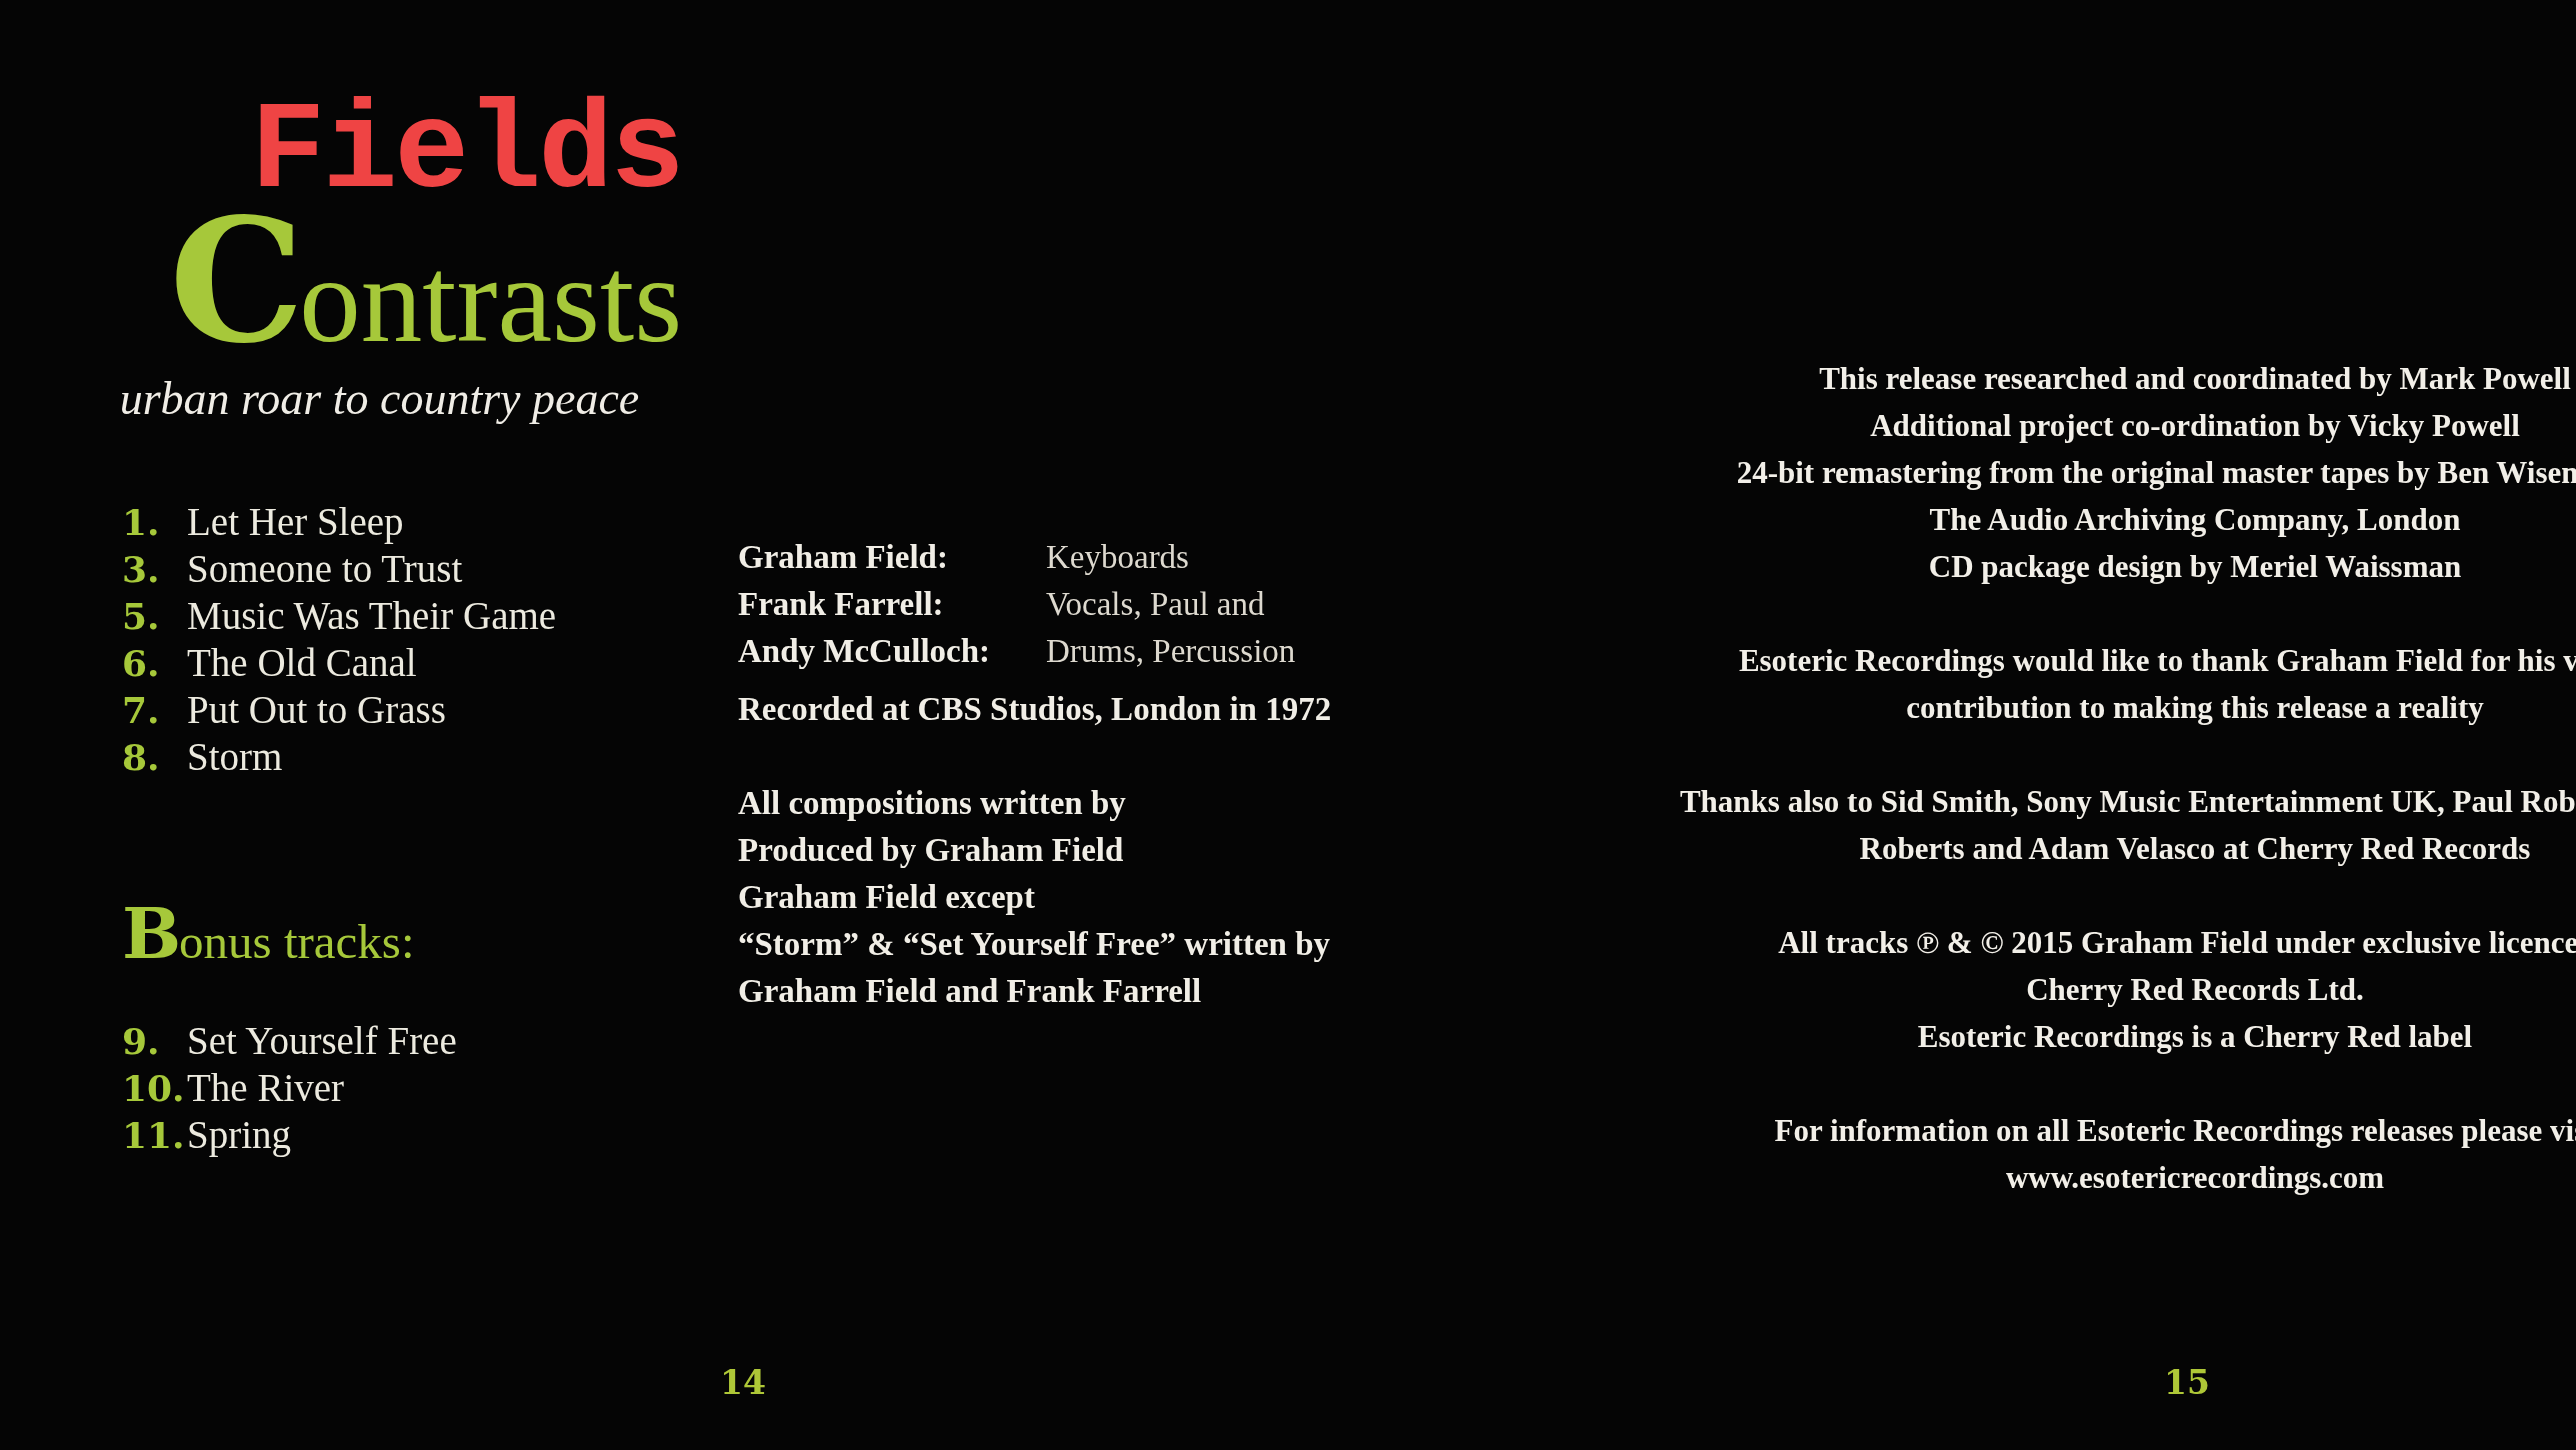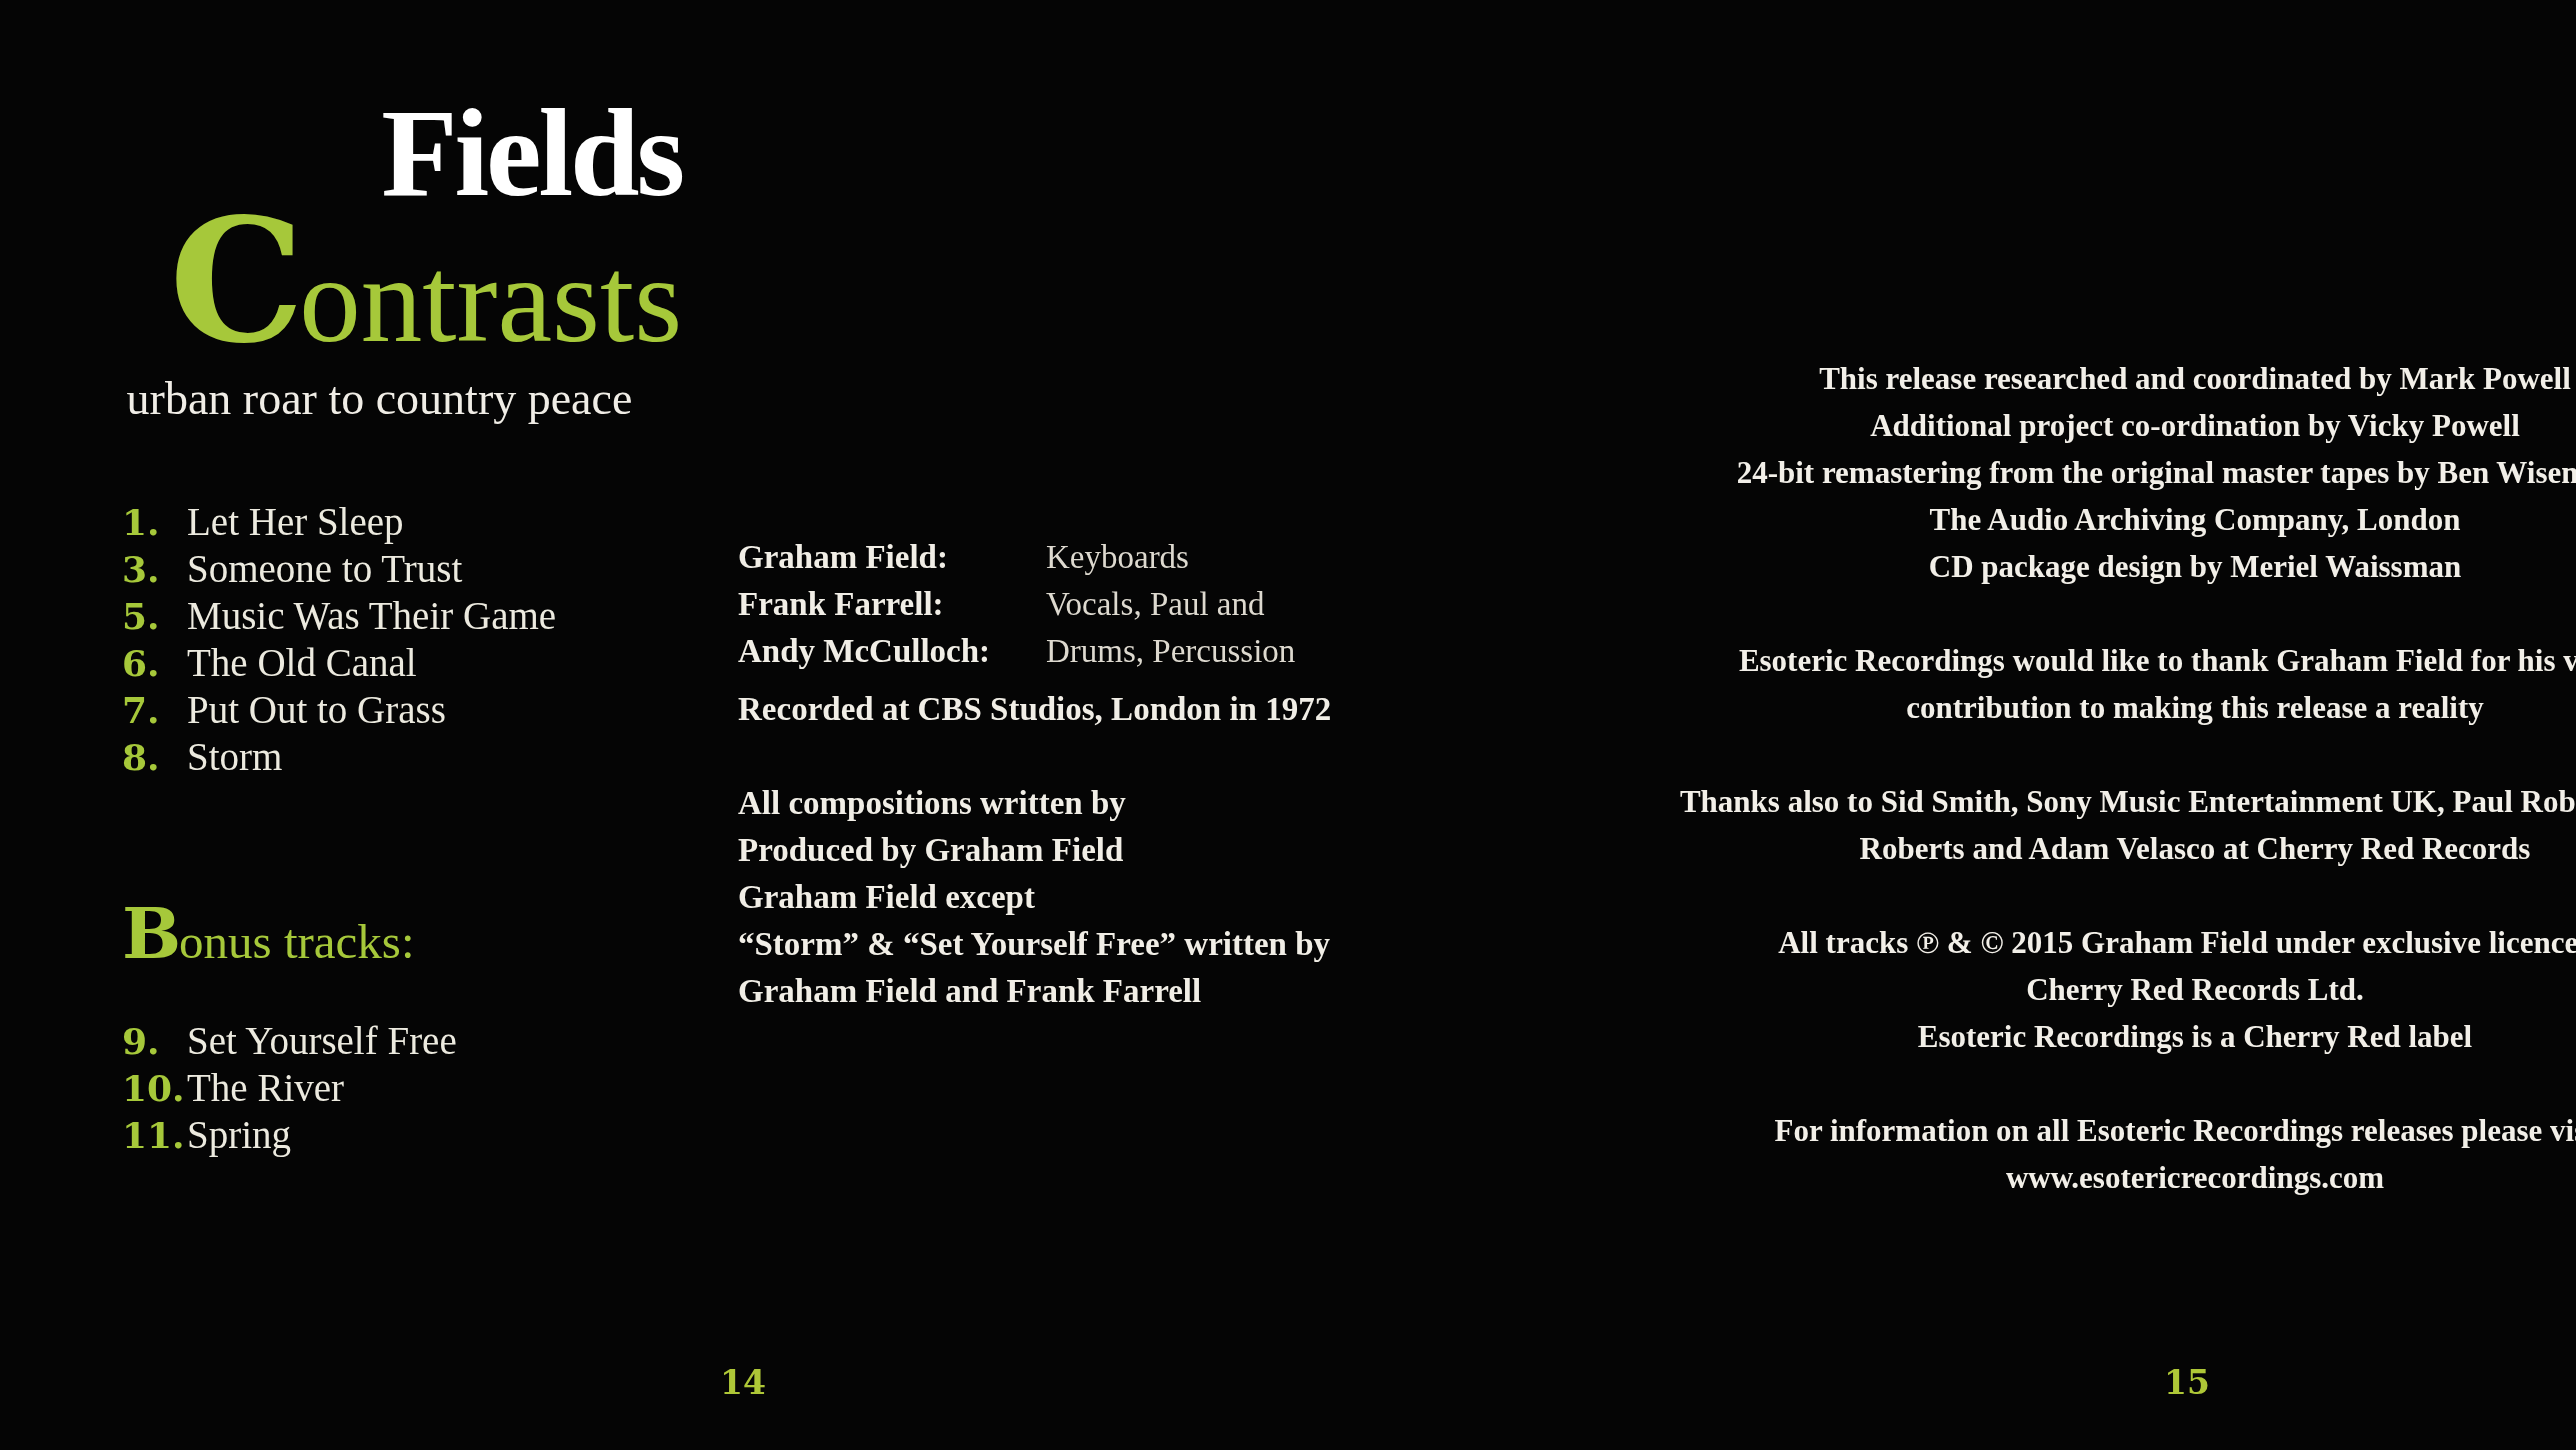--- a/index.html
+++ b/index.html
@@ -18,26 +18,26 @@
 
   
   .title-block {
     position: absolute;
     left: 77px;
     top: 88px;
     width: 605px;
   }
   .band-name {
     text-align: right;
-    font-family: Liberation Serif, serif;
+    font-family: Liberation Mono, monospace;
     font-weight: bold;
     font-size: 125px;
     line-height: 131px;
     letter-spacing: -3.1px;
-    color: #ffffff;
+    color: #ef4444;
     white-space: nowrap;
   }
   .album-title {
     margin-top: -9.3px;
     text-align: right;
     font-size: 123px;
     line-height: 142px;
     color: #a6c83a;
     white-space: nowrap;
   }
@@ -47,20 +47,21 @@
     font-size: 170px;
     letter-spacing: -5.2px;
   }
   .tagline {
     margin-top: 1px;
     text-align: center;
     font-size: 46px;
     line-height: 54px;
     color: #f0ede6;
     white-space: nowrap;
+    font-style: italic;
   }
 
   
   .track-list {
     position: absolute;
     left: 122px;
   }
   #main-tracks { top: 498px; }
   #bonus-tracks { top: 1017px; }
   .track-row {

